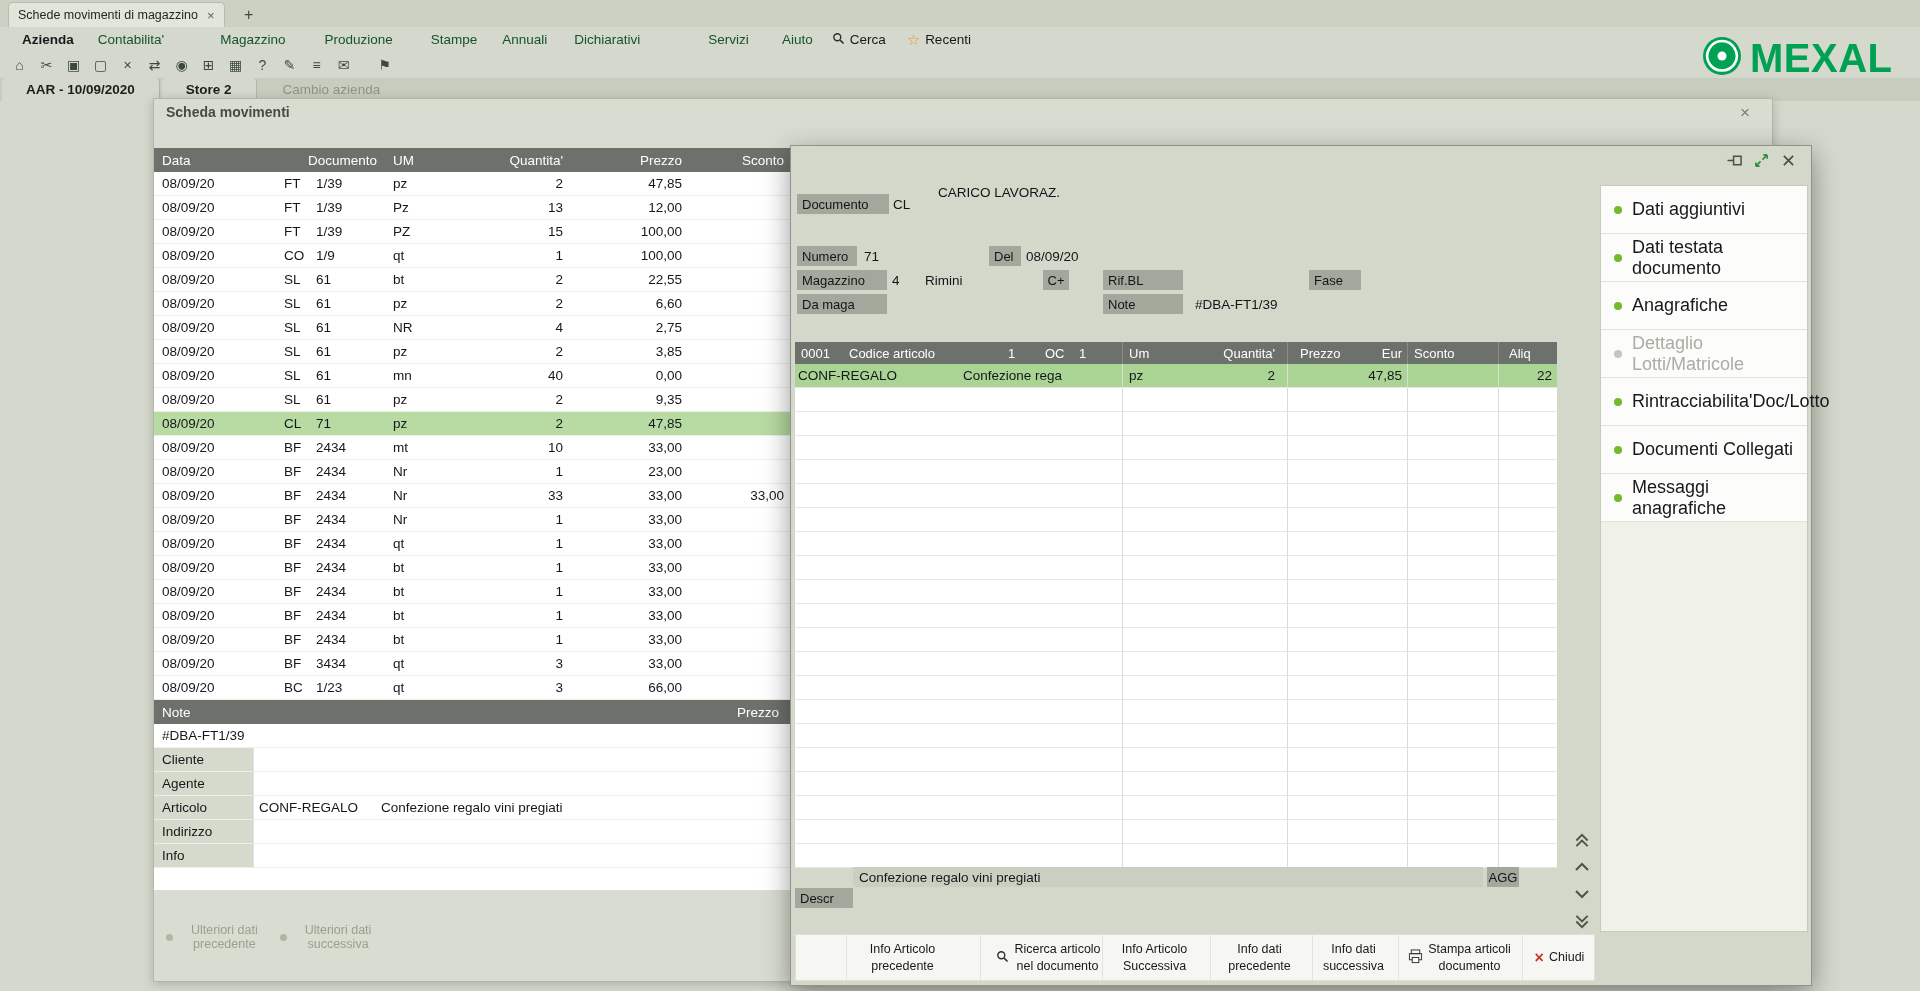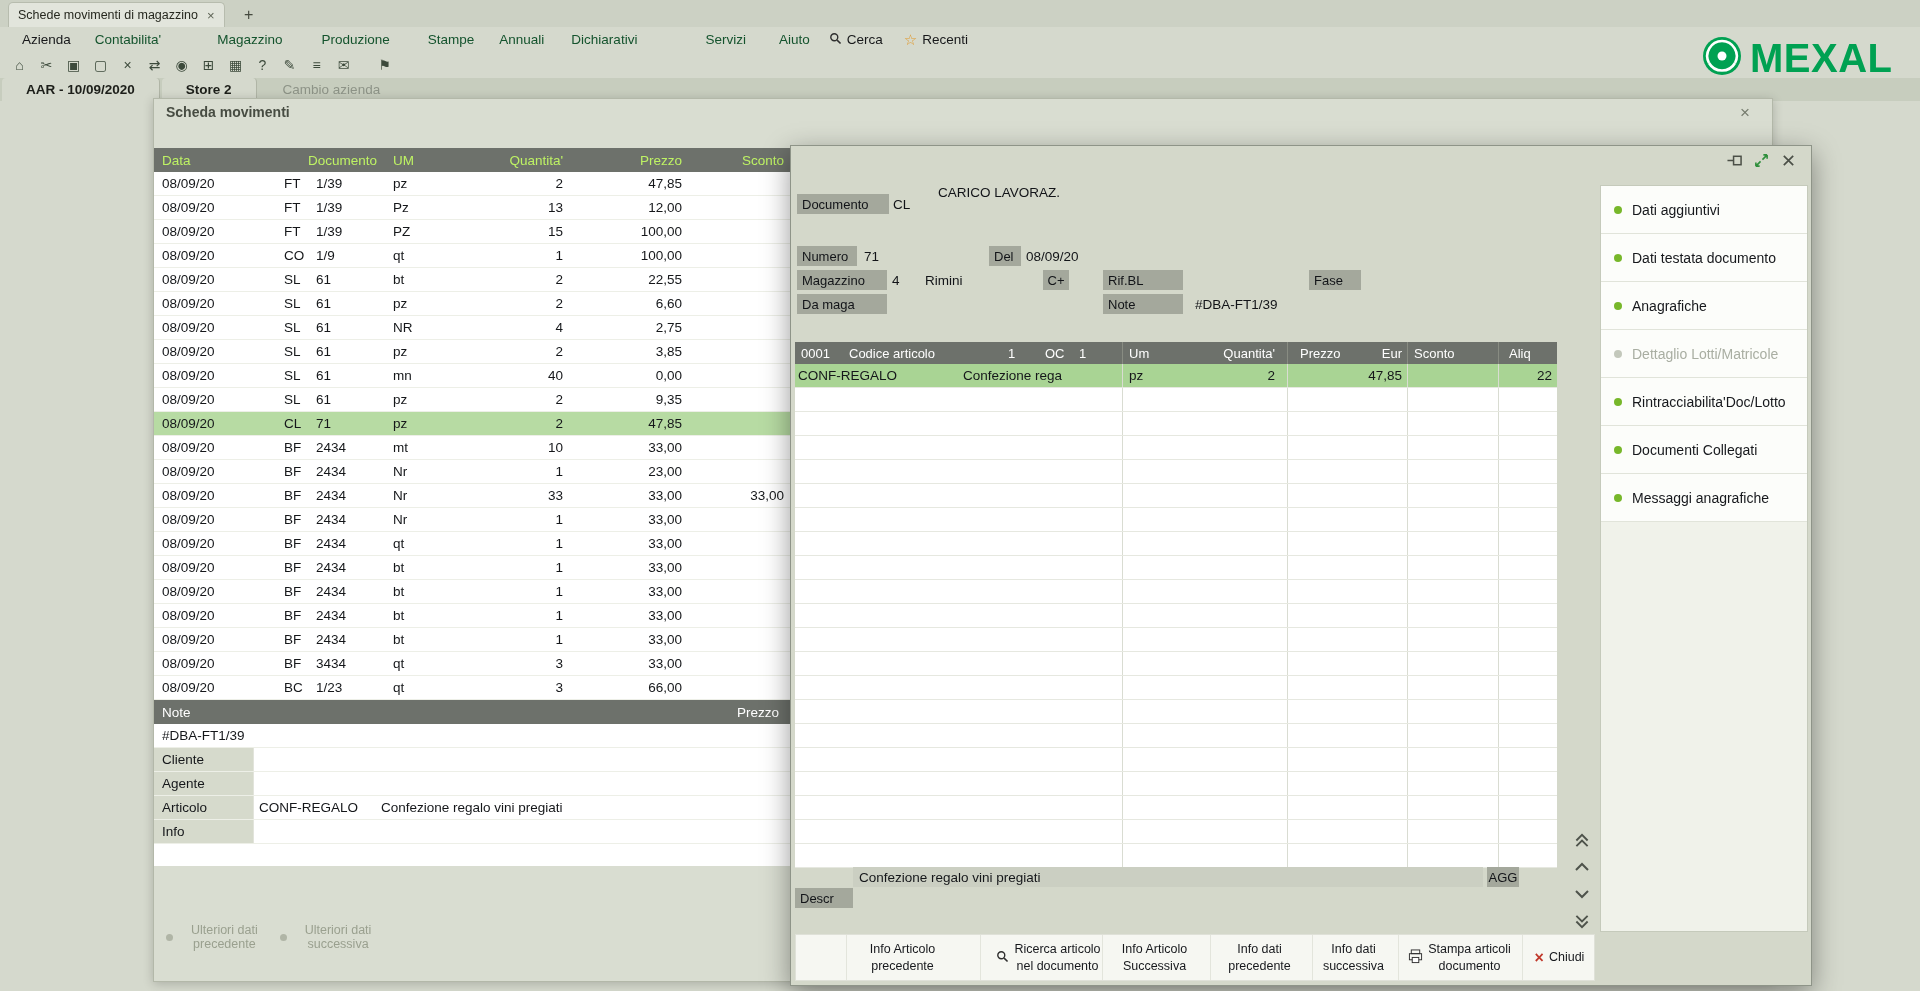--- a/index.html
+++ b/index.html
@@ -10,21 +10,21 @@
   
   .tabbar{position:absolute;left:0;top:0;width:100%;height:27px;background:#ccd1c4;display:flex;align-items:flex-end}
   .btab{height:25px;margin-left:8px;background:#e2e5dc;border:1px solid #b7bcae;border-bottom:none;border-radius:5px 5px 0 0;display:flex;align-items:center;padding:0 9px;font-size:12.5px;color:#26281f;gap:9px;cursor:pointer}
   .tab-close{color:#5d6355;font-size:13px;line-height:1}
   .newtab{width:24px;height:24px;margin-left:12px;font-size:16px;color:#454a3f;display:flex;align-items:center;justify-content:center;cursor:pointer}
 
   
   .menubar{position:absolute;left:0;top:27px;width:1560px;height:25px;display:flex;align-items:center;font-size:13.5px}
   .menu-item{display:flex;align-items:center;gap:5px;color:#17181a;cursor:pointer;white-space:nowrap}
   .menu-item.disabled{color:#14532d}
-  .menu-item:nth-child(1){margin-left:22px;font-weight:normal}
+  .menu-item:nth-child(1){margin-left:22px;font-weight:bold}
   .menu-item:nth-child(2){margin-left:24px}
   .menu-item:nth-child(3){margin-left:56px}
   .menu-item:nth-child(4){margin-left:39px}
   .menu-item:nth-child(5){margin-left:38px}
   .menu-item:nth-child(6){margin-left:25px}
   .menu-item:nth-child(7){margin-left:27px}
   .menu-item:nth-child(8){margin-left:68px}
   .menu-item:nth-child(9){margin-left:33px}
   .menu-item:nth-child(10){margin-left:19px}
   .menu-item:nth-child(11){margin-left:21px}
@@ -42,21 +42,21 @@
 
   
   .logo{position:absolute;left:1702px;top:36px;display:flex;align-items:center;gap:8px;z-index:5}
   .logo-text{font-size:40px;font-weight:bold;color:#00a152;letter-spacing:.5px;line-height:1}
 
   
   .main-window{position:absolute;left:153px;top:98px;width:1620px;height:884px;background:#d9ddd1;border:1px solid #b3b8a9;box-shadow:0 2px 10px rgba(0,0,0,.2)}
   .mw-title{position:absolute;left:12px;top:5px;font-size:14px;font-weight:bold;color:#474c42}
   .mw-close{position:absolute;right:22px;top:4px;font-size:17px;color:#767c6e;cursor:pointer}
   .mtable{position:absolute;left:0;top:49px;width:1000px;font-size:13.5px}
-  .mt-head{display:flex;height:24px;align-items:center;background:#6d716b;color:#bef264}
+  .mt-head{display:flex;height:24px;align-items:center;background:#6d716b;color:#ffffff}
   .mt-row{display:flex;height:24px;align-items:center;background:#fff;border-bottom:1px solid #edefe7;cursor:pointer}
   .mt-row.selected{background:#b7dba3}
   .td{height:100%;display:flex;align-items:center}
   .td-data{width:130px;padding-left:8px}
   .td-doc{width:95px}
   .doc-type{width:32px;display:inline-block}
   .td-um{width:85px;padding-left:14px}
   .td-qta{width:105px;justify-content:flex-end;padding-right:6px}
   .td-prezzo{width:120px;justify-content:flex-end;padding-right:7px}
   .td-sconto{width:100px;justify-content:flex-end;padding-right:5px}
@@ -124,21 +124,21 @@
 
   .scrolls{position:absolute;left:778px;top:686px;width:26px;display:flex;flex-direction:column;gap:11px;align-items:center}
   .scr-btn{width:18px;height:16px;display:flex;align-items:center;justify-content:center;cursor:pointer}
 
   .dlg-footer{position:absolute;left:4px;top:788px;width:800px;height:47px;background:#f6f7f2;border:1px solid #dfe1d8}
   .dlg-btn{position:absolute;top:0;height:100%;display:flex;align-items:center;justify-content:center;gap:5px;font-size:12.5px;text-align:center;cursor:pointer;border-left:1px solid #e3e5dc;color:#17191d}
   .dlg-btn-text div{line-height:1.3}
   .red-x{color:#c0382b;font-weight:bold;font-size:16px}
 
   .sidebar{position:absolute;left:809px;top:39px;width:208px;height:747px;background:#f0f2ea;border:1px solid #c5cabb}
-  .sb-item{height:48px;background:#fcfdfa;border-bottom:1px solid #e1e4da;display:flex;align-items:center;padding-left:13px;gap:10px;font-size:14px;color:#16181c;cursor:pointer}
+  .sb-item{height:48px;background:#fcfdfa;border-bottom:1px solid #e1e4da;display:flex;align-items:center;padding-left:13px;gap:10px;font-size:18px;color:#16181c;cursor:pointer}
   .sb-item.disabled{color:#a9aea2}
   .sb-dot{width:8px;height:8px;border-radius:50%;background:#77b72a;flex:none}
   .sb-item.disabled .sb-dot{background:#c3c8bb}
 </style>
 </head>
 <body>
 
 <div class="screen">
 
   <div class="tabbar">
@@ -499,20 +499,24 @@
           <div class="note-row">
             <div class="note-label">Agente</div>
             <div class="note-valarea"></div>
           </div>
           <div class="note-row">
             <div class="note-label">Articolo</div>
             <div class="note-valarea">
               <span class="note-value">CONF-REGALO</span>
               <span class="note-extra">Confezione regalo vini pregiati</span>
             </div>
+          </div>
+          <div class="note-row">
+            <div class="note-label">Indirizzo</div>
+            <div class="note-valarea"></div>
           </div>
           <div class="note-row">
             <div class="note-label">Info</div>
             <div class="note-valarea"></div>
           </div>
         </div>
       <div class="note-tail"></div>
     </div>
 
     <div class="mw-footer">

